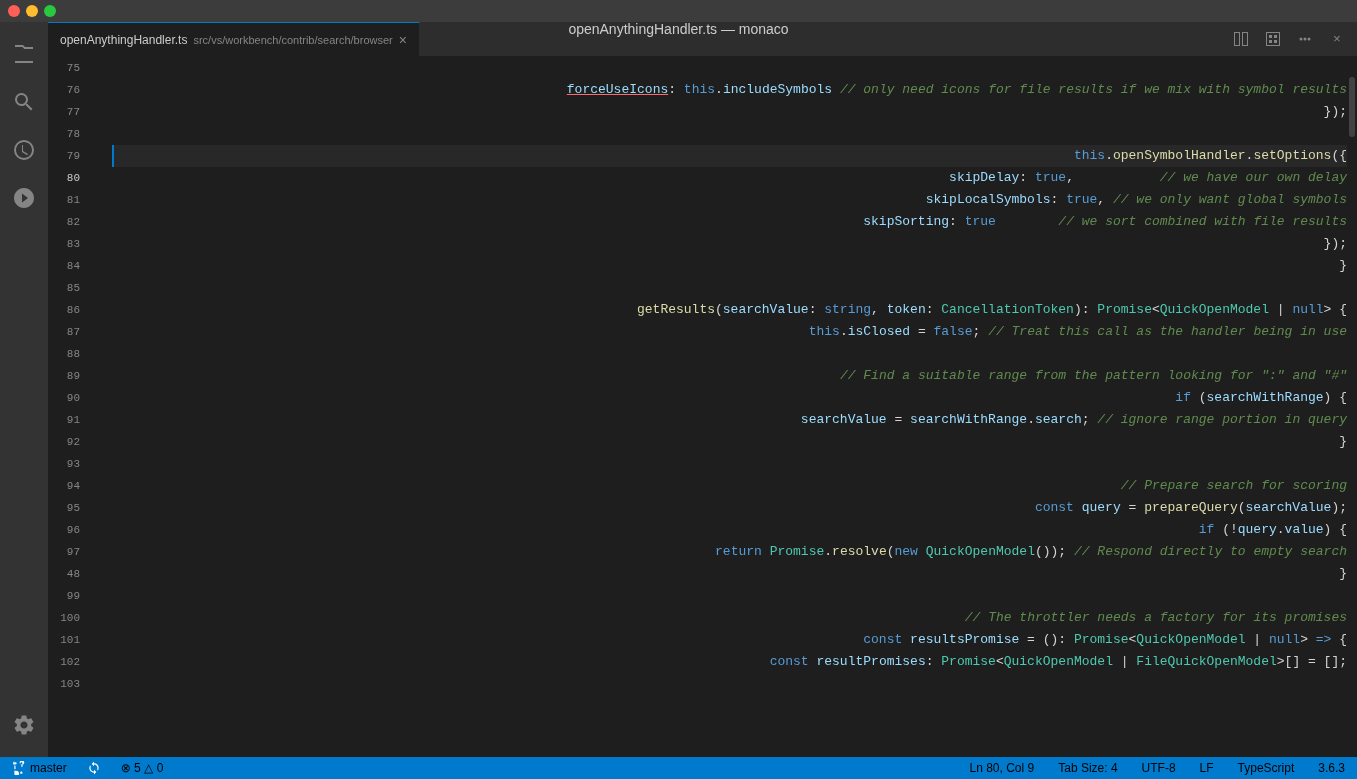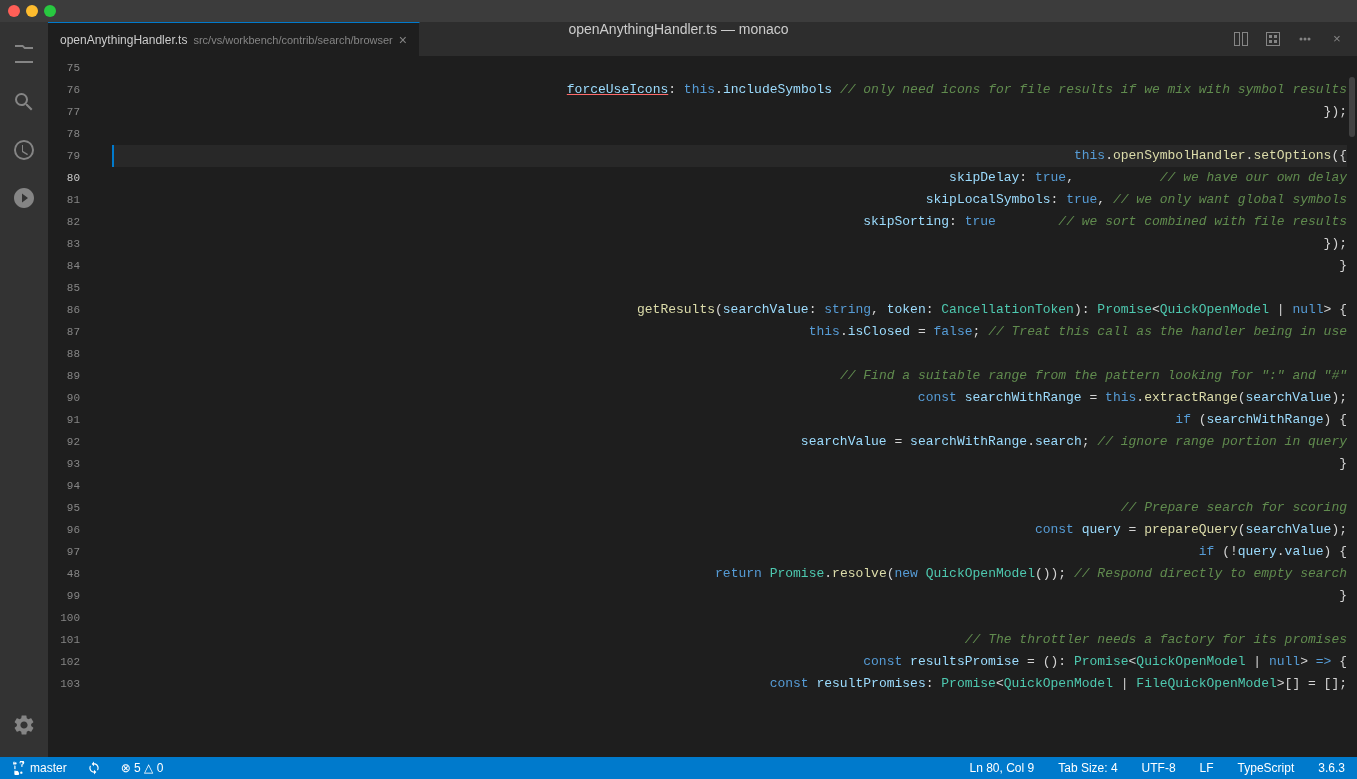--- a/index.html
+++ b/index.html
@@ -224,21 +224,21 @@
       padding: 0 8px;
       gap: 12px;
       flex-shrink: 0;
       font-size: 12px;
       font-family: -apple-system, sans-serif;
     }
     .status-item {
       display: flex;
       align-items: center;
       gap: 4px;
-      color: #ffffff;
+      color: #000000;
       cursor: pointer;
       padding: 0 4px;
       height: 100%;
     }
     .status-right {
       margin-left: auto;
       display: flex;
       gap: 16px;
     }
 
@@ -406,23 +406,20 @@
           <div class="code-line">
             &nbsp;&nbsp;&nbsp;&nbsp;&nbsp;&nbsp;&nbsp;&nbsp;<span class="c-this">this</span><span>.</span><span class="c-property">isClosed</span><span> = </span><span class="c-bool">false</span><span>; </span><span class="c-comment">// Treat this call as the handler being in use</span>
           </div>
 
           <div class="code-line"></div>
 
           <div class="code-line">
             &nbsp;&nbsp;&nbsp;&nbsp;&nbsp;&nbsp;&nbsp;&nbsp;<span class="c-comment">// Find a suitable range from the pattern looking for ":" and "#"</span>
           </div>
 
-          <div class="code-line">
-            &nbsp;&nbsp;&nbsp;&nbsp;&nbsp;&nbsp;&nbsp;&nbsp;<span class="c-keyword">const</span><span> </span><span class="c-variable">searchWithRange</span><span> = </span><span class="c-this">this</span><span>.</span><span class="c-method">extractRange</span><span>(</span><span class="c-param">searchValue</span><span>);</span>
-          </div>
 
           <div class="code-line">
             &nbsp;&nbsp;&nbsp;&nbsp;&nbsp;&nbsp;&nbsp;&nbsp;<span class="c-keyword">if</span><span> (</span><span class="c-variable">searchWithRange</span><span>) {</span>
           </div>
 
           <div class="code-line">
             &nbsp;&nbsp;&nbsp;&nbsp;&nbsp;&nbsp;&nbsp;&nbsp;&nbsp;&nbsp;&nbsp;&nbsp;<span class="c-variable">searchValue</span><span> = </span><span class="c-variable">searchWithRange</span><span>.</span><span class="c-property">search</span><span>; </span><span class="c-comment">// ignore range portion in query</span>
           </div>
 
           <div class="code-line">

